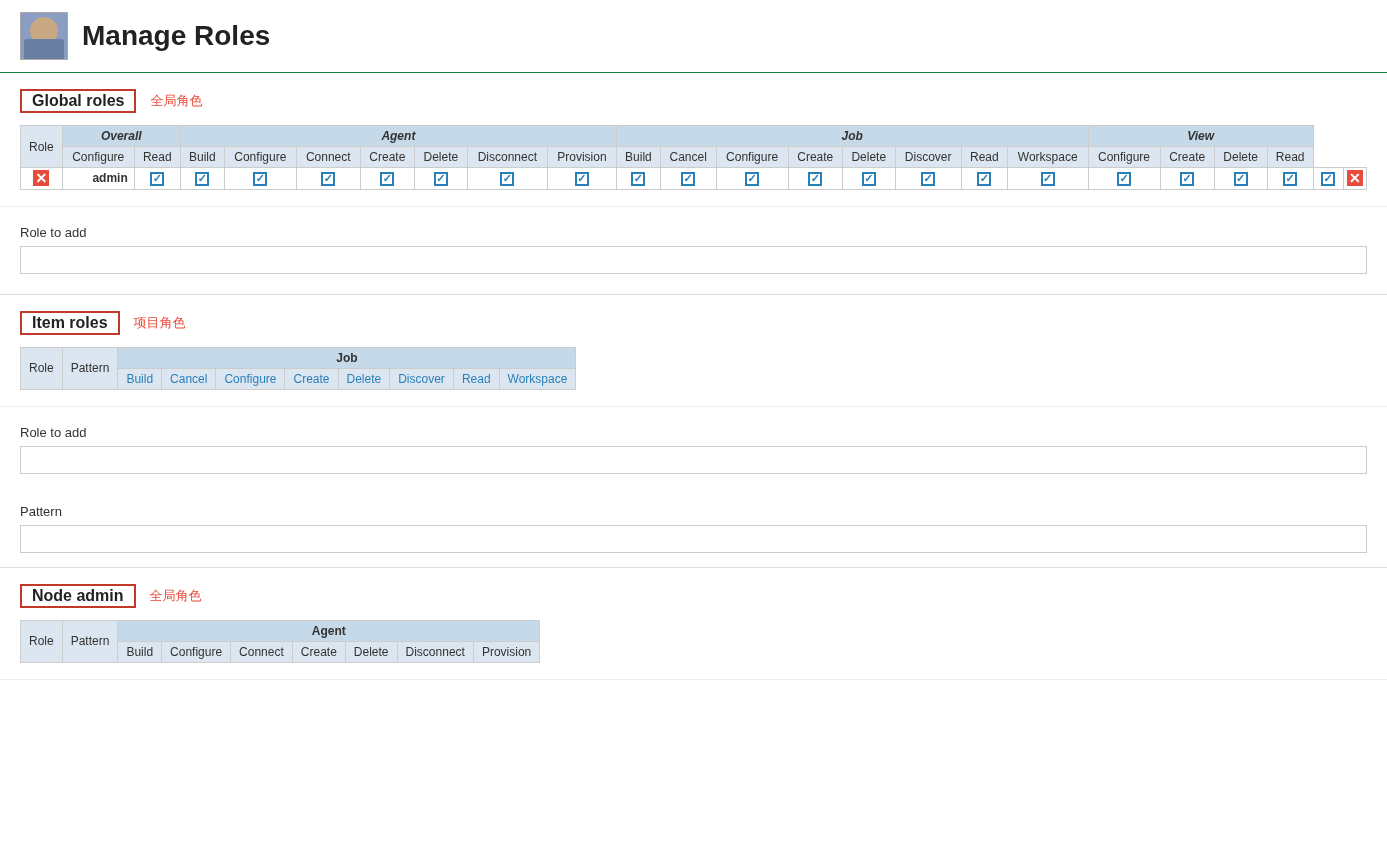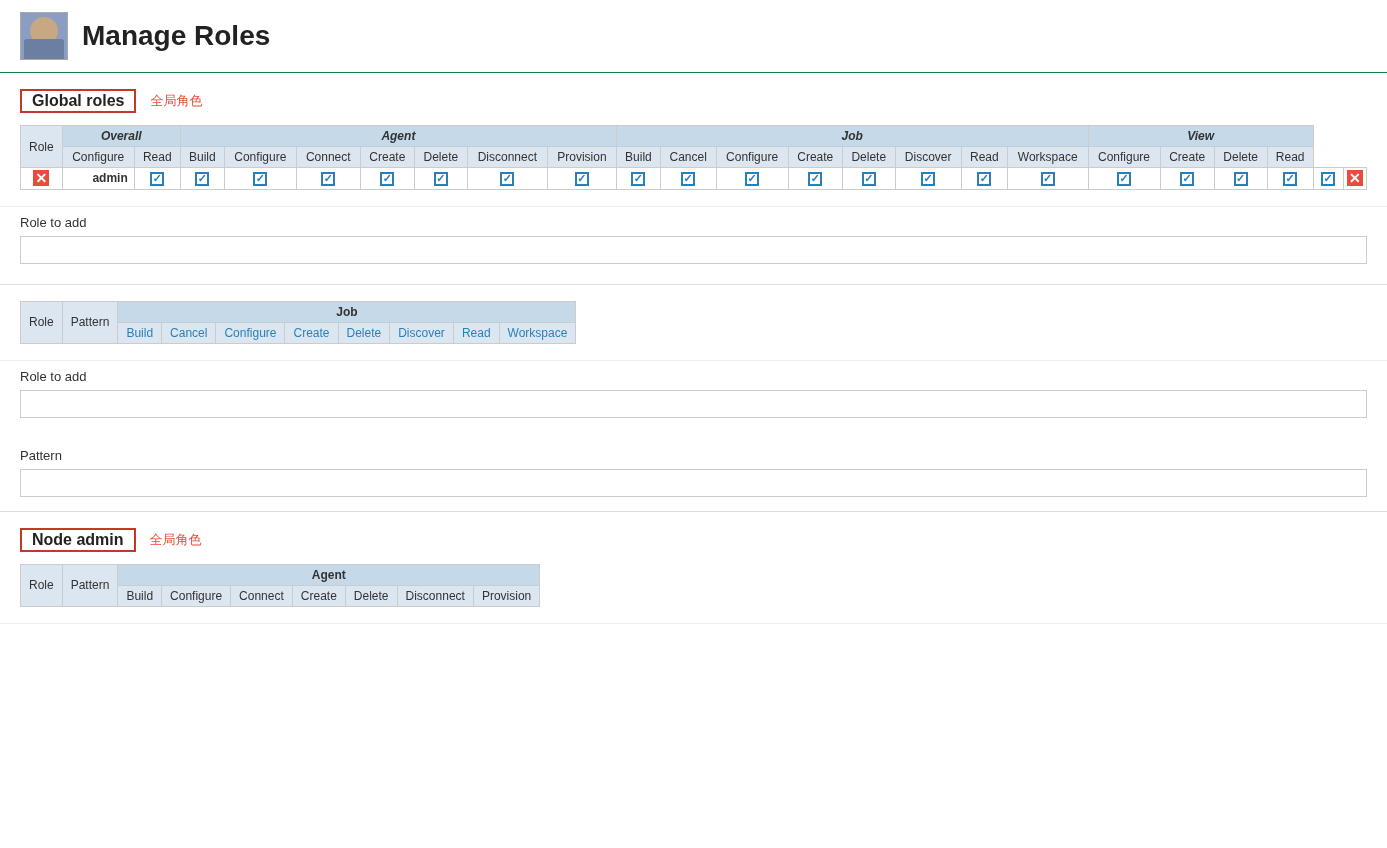--- a/index.html
+++ b/index.html
@@ -117,21 +117,21 @@
       display: inline-block;
       width: 16px;
       height: 16px;
       background: #e74c3c;
       color: #fff;
       text-align: center;
       line-height: 16px;
       font-weight: bold;
     }
     .role-to-add-section {
-      padding: 8px 20px 20px 20px;
+      padding: 18px 20px 20px 20px;
     }
     .field-label {
       font-size: 13px;
       color: #333;
       margin-bottom: 6px;
       display: block;
     }
     .text-input {
       width: 100%;
       height: 28px;
@@ -273,20 +273,24 @@
 </div>
 
 <div class="role-to-add-section">
   <label class="field-label">Role to add</label>
   <input type="text" class="text-input" style="">
 </div>
 
 <hr class="separator">
 
 <div class="section">
+  <div class="section-header">
+    <span class="section-label">Item roles</span>
+    <span class="section-label-cn">项目角色</span>
+  </div>
 
   <table class="item-roles-table">
     <thead>
       <tr>
         <th rowspan="2">Role</th>
         <th rowspan="2">Pattern</th>
         <th colspan="8" class="group-header">Job</th>
       </tr>
       <tr>
         <th class="job-link">Build</th>

